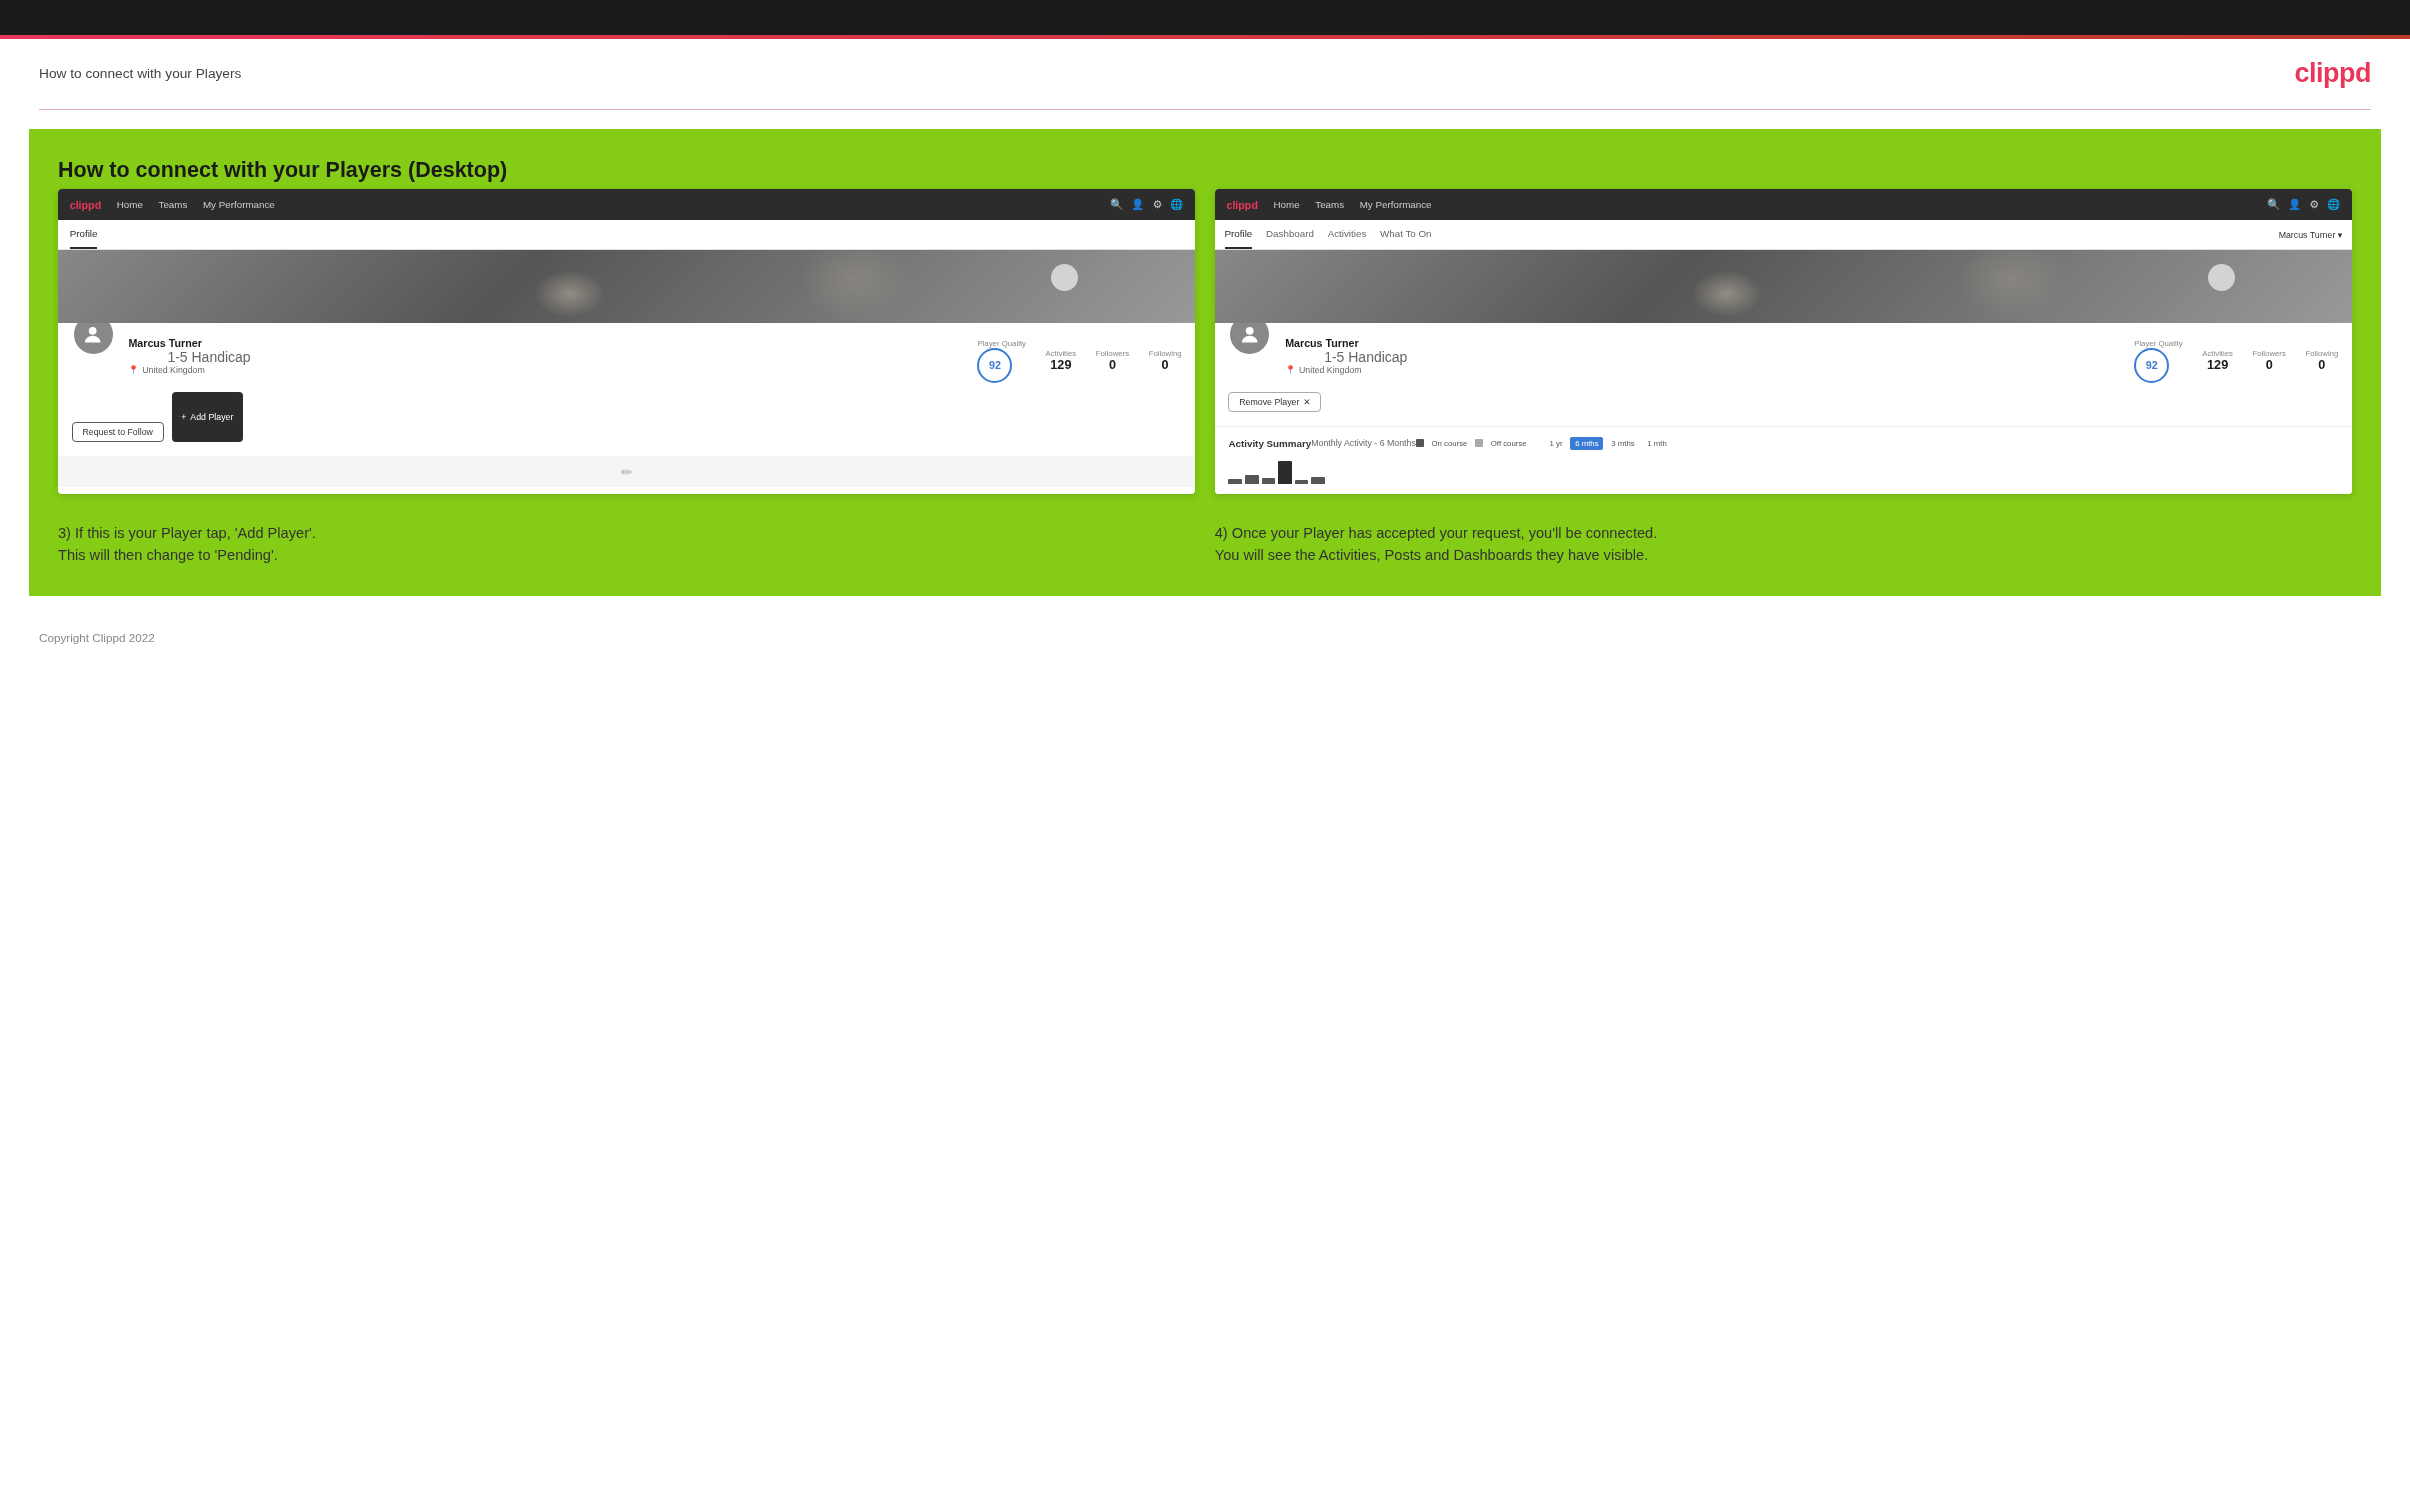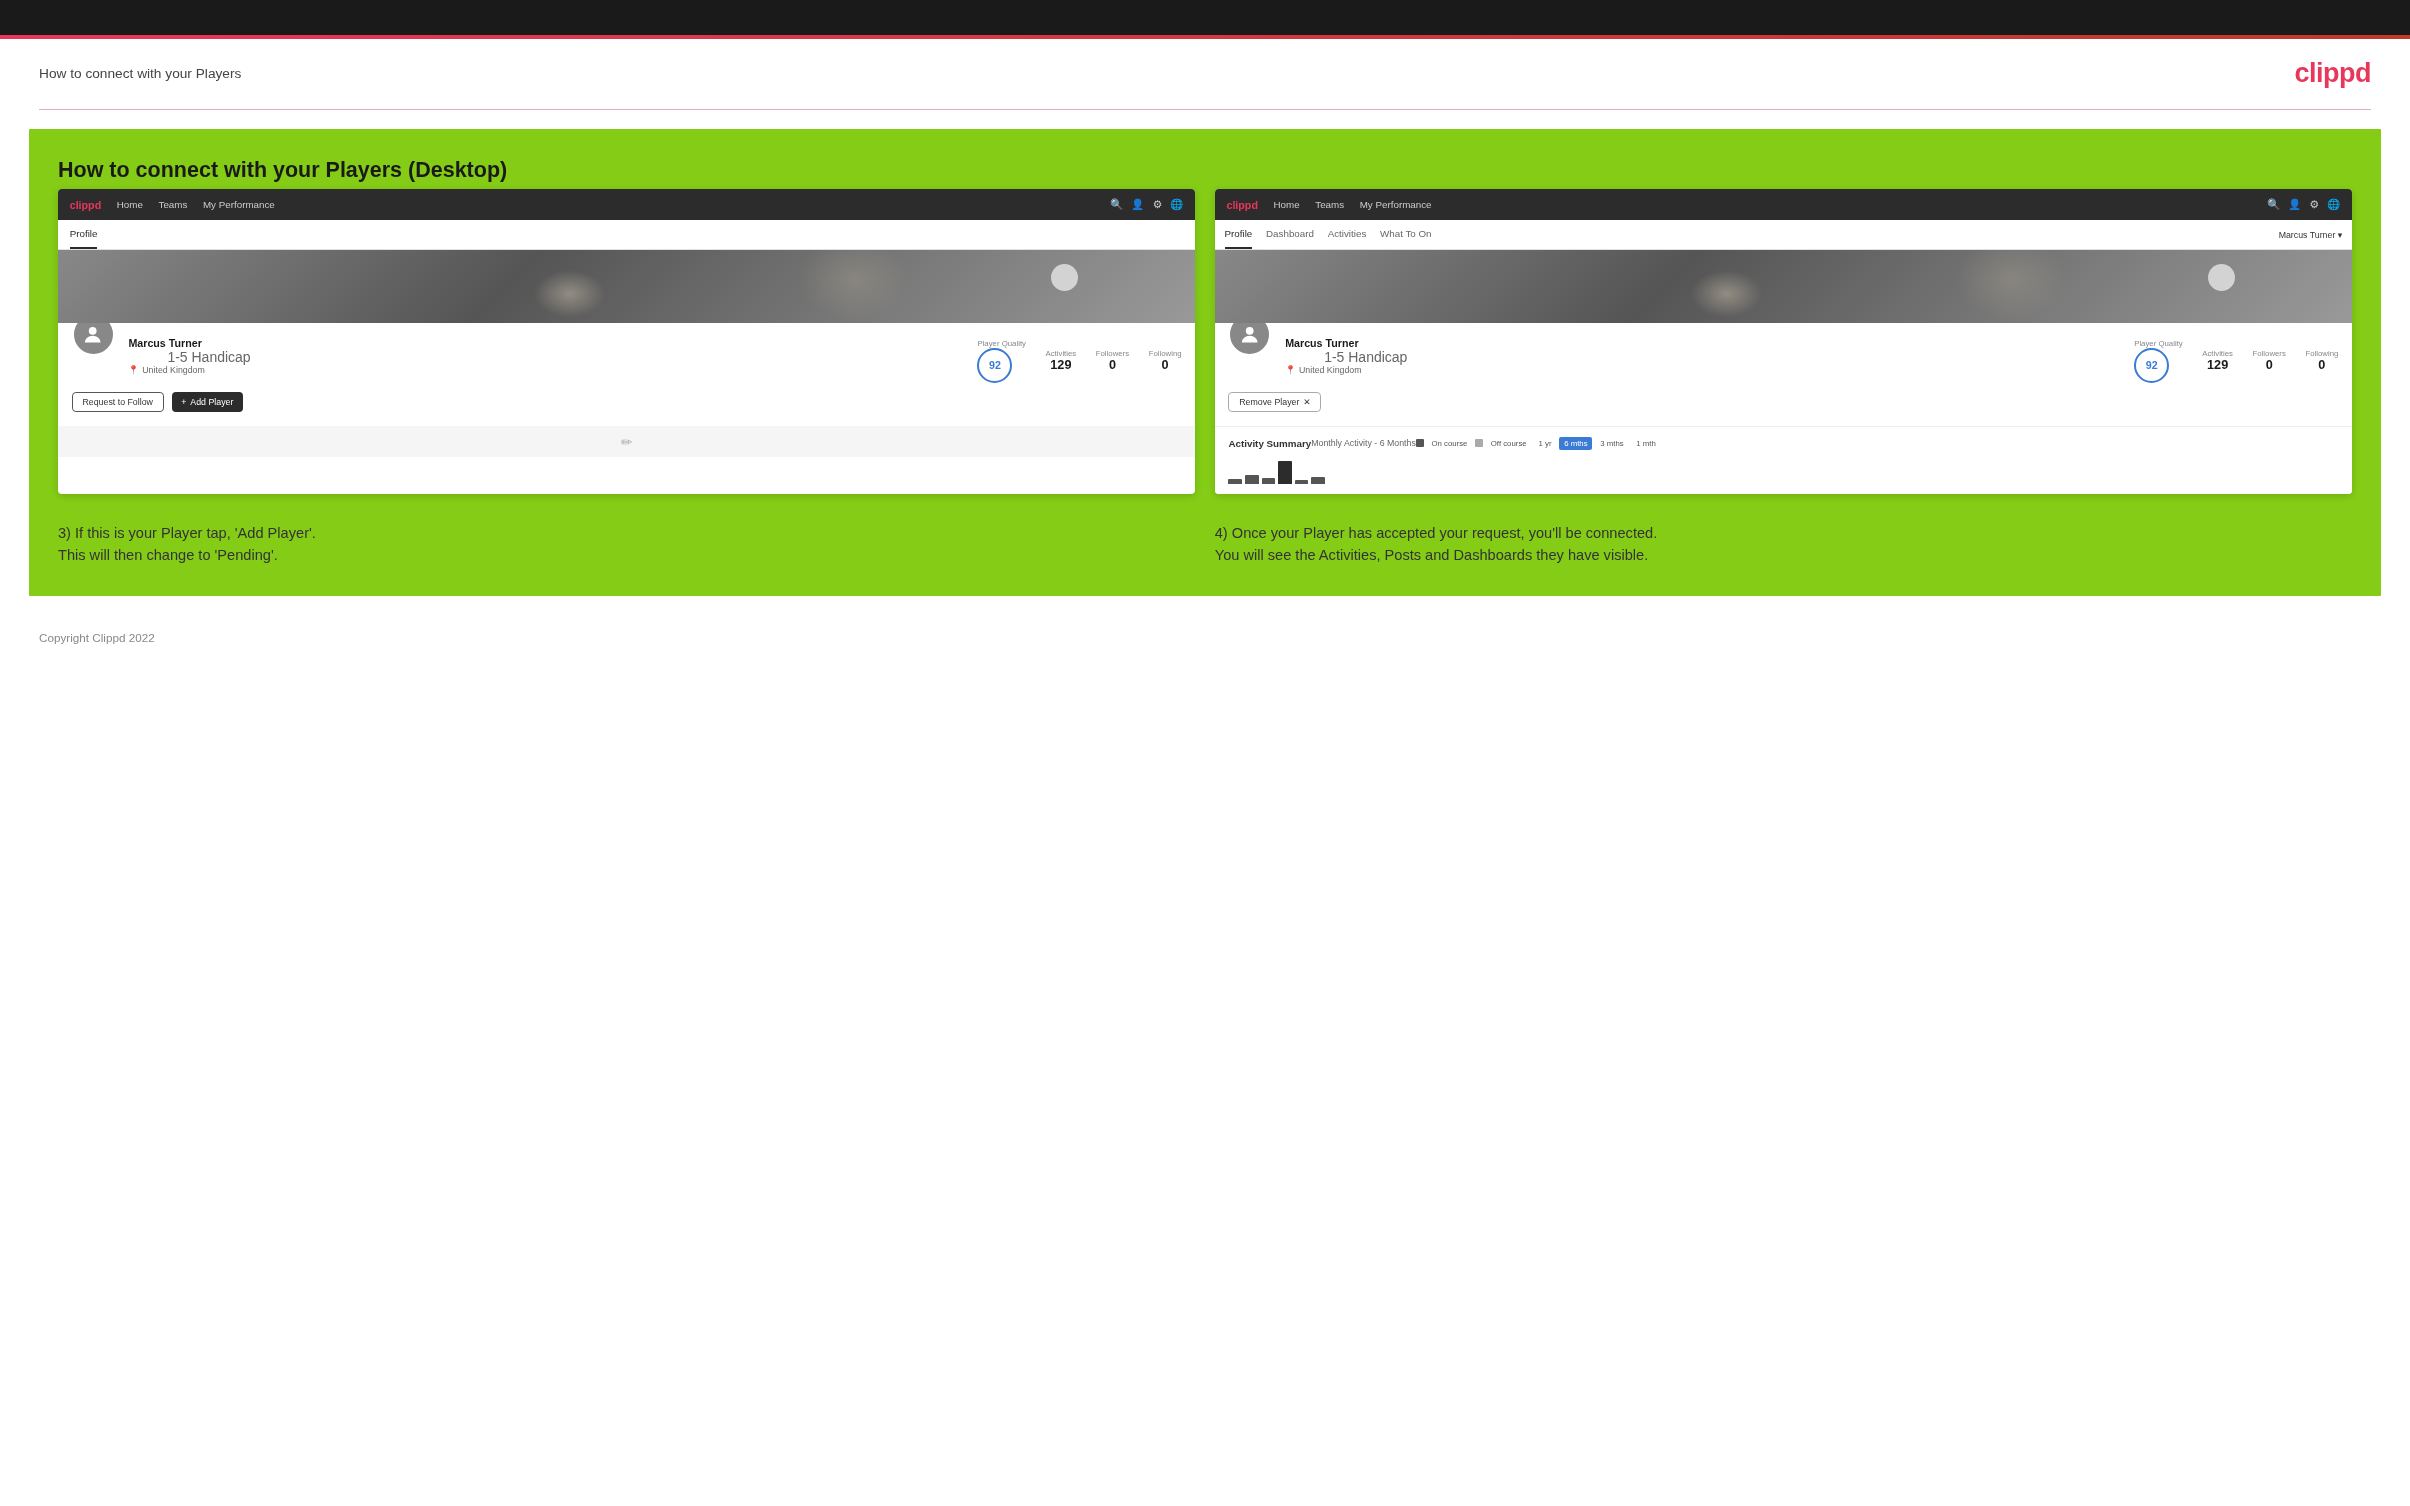--- a/index.html
+++ b/index.html
@@ -247,20 +247,21 @@
       gap: 7.8px;
       margin-top: 9.8px;
     }
     .mock-btn-outline {
       font-size: 8.8px;
       padding: 3.9px 9.8px;
       border: 1px solid #555;
       border-radius: 3.9px;
       color: #333;
       background: #fff;
+      margin-top: 30px;
     }
     .mock-btn-dark {
       font-size: 8.8px;
       padding: 3.9px 9.8px;
       background: #2c2c2c;
       color: #fff;
       border-radius: 3.9px;
       display: flex;
       align-items: center;
       gap: 3.9px;
@@ -311,20 +312,21 @@
     }
     .mock-legend-dot {
       width: 7.8px;
       height: 7.8px;
       border-radius: 1px;
       display: inline-block;
     }
     .mock-time-btns {
       display: flex;
       gap: 2.9px;
+      margin-left: 11px;
     }
     .mock-time-btn {
       font-size: 7.8px;
       padding: 2px 4.9px;
       border-radius: 2px;
       color: #555;
     }
     .mock-time-btn.active {
       background: #3a7bd5;
       color: #fff;

